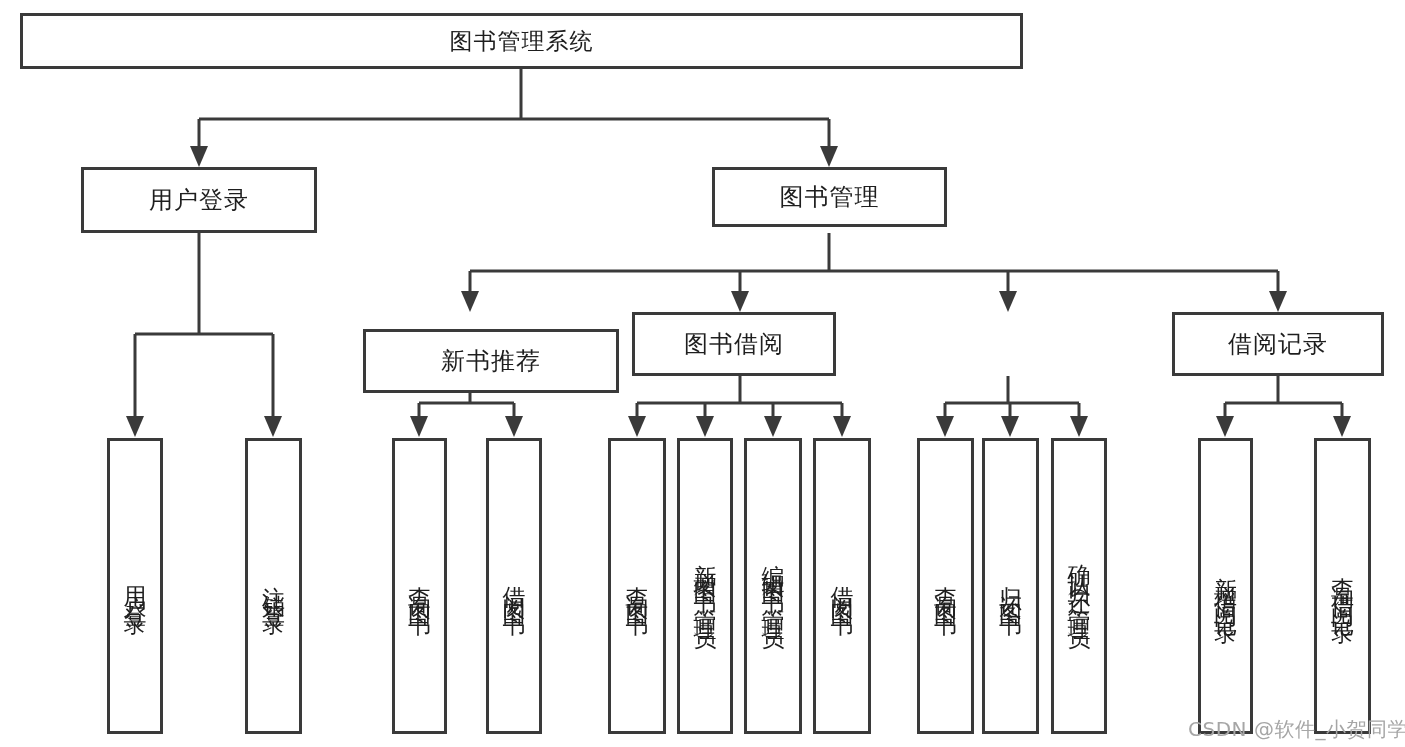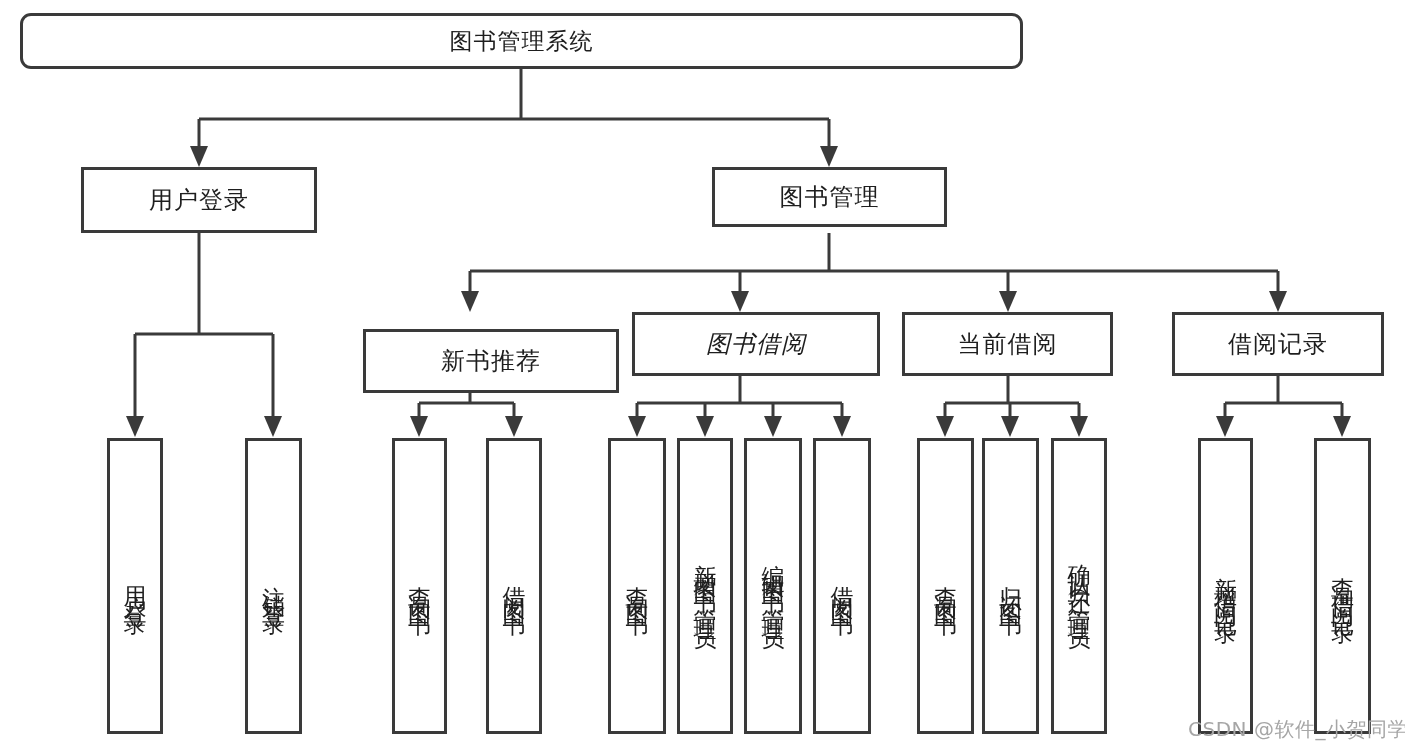--- a/index.html
+++ b/index.html
@@ -92,28 +92,27 @@
       <polygon class="arrow" points="1001,416 1019,416 1010,437"></polygon>
       <polygon class="arrow" points="1070,416 1088,416 1079,437"></polygon>
     </g>
     <g>
       <path class="wire" d="M1278 376 V403 M1225 403 H1342 M1225 403 V417 M1342 403 V417"></path>
       <polygon class="arrow" points="1216,416 1234,416 1225,437"></polygon>
       <polygon class="arrow" points="1333,416 1351,416 1342,437"></polygon>
     </g>
   </svg>
 
-  <div class="box hbox root-box" style="left:20px; top:13px; width:1003px; height:56px;border-radius:11px;">图书管理系统</div>
+  <div class="box hbox root-box" style="left:20px; top:13px; width:1003px; height:56px;">图书管理系统</div>
 
   <div class="box hbox" style="left:81px; top:167px; width:236px; height:66px;">用户登录</div>
   <div class="box hbox" style="left:712px; top:167px; width:235px; height:60px;">图书管理</div>
 
   <div class="box hbox" style="left:363px; top:329px; width:256px; height:64px;">新书推荐</div>
-  <div class="box hbox" style="left:632px; top:312px; width:248px; height:64px;font-style:italic;">图书借阅</div>
-  <div class="box hbox" style="left:902px; top:312px; width:211px; height:64px;">当前借阅</div>
+  <div class="box hbox" style="left:632px; top:312px; width:204px; height:64px;">图书借阅</div>
   <div class="box hbox" style="left:1172px; top:312px; width:212px; height:64px;">借阅记录</div>
 
   <div class="box leaf" style="left:107px; top:438px; width:56px; height:296px;">用户登录</div>
   <div class="box leaf" style="left:245px; top:438px; width:57px; height:296px;">注销登录</div>
 
   <div class="box leaf" style="left:392px; top:438px; width:55px; height:296px;">查询图书</div>
   <div class="box leaf" style="left:486px; top:438px; width:56px; height:296px;">借阅图书</div>
 
   <div class="box leaf" style="left:608px; top:438px; width:58px; height:296px;">查询图书</div>
   <div class="box leaf" style="left:677px; top:438px; width:56px; height:296px;">新增图书（管理员）</div>

